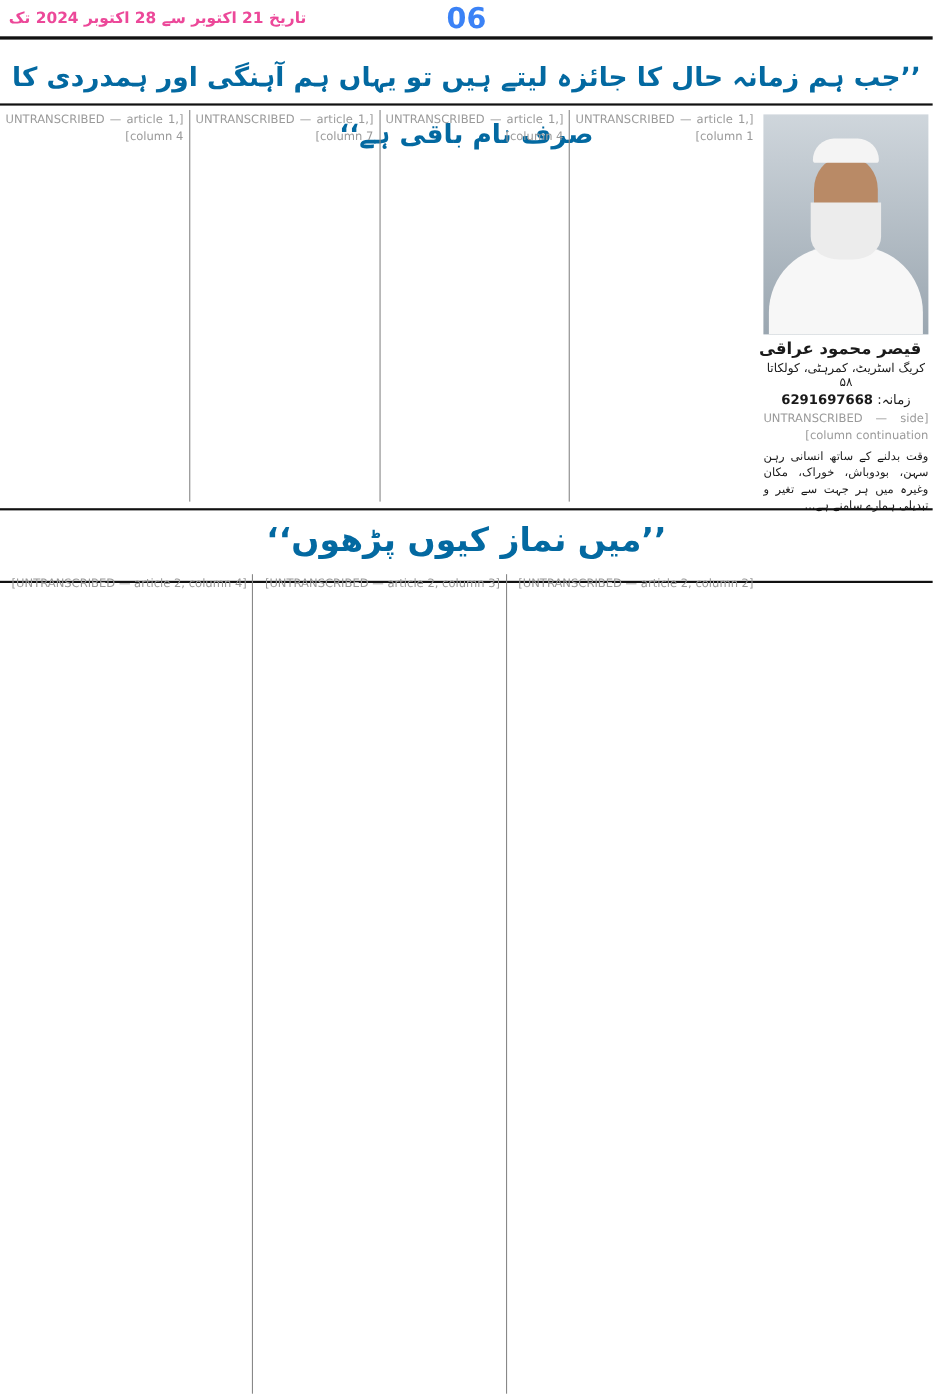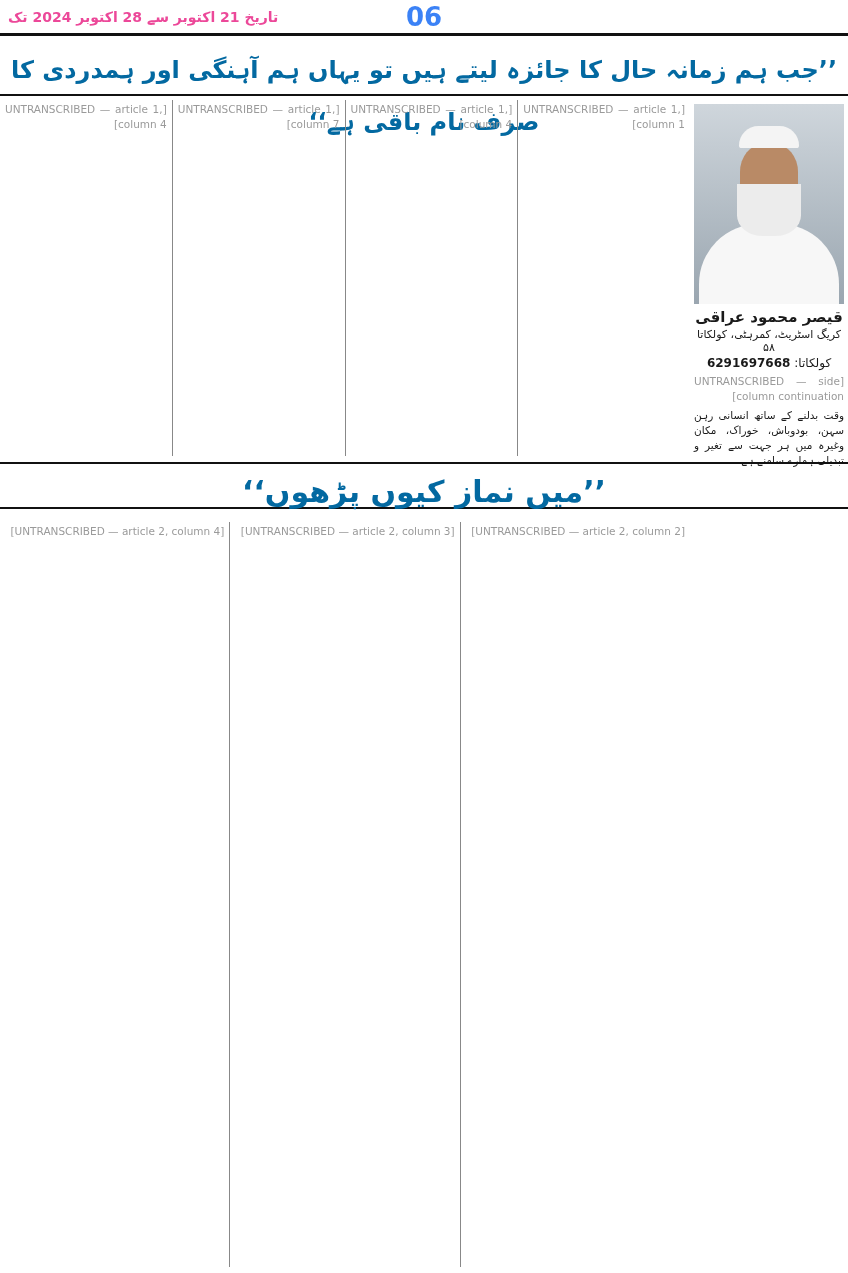--- a/index.html
+++ b/index.html
@@ -16,36 +16,36 @@
   .masthead .page-no { position: absolute; left: 50%; transform: translateX(-50%);
     font-family: "DejaVu Sans", sans-serif; font-size: 26px; font-weight: bold; color: #3b82f6; }
   .masthead .date { font-size: 14px; font-weight: bold; color: #ec4899; direction: rtl; }
 
   
   .headline { position: absolute; left: 0; width: 848px; text-align: center;
     direction: rtl; font-weight: bold; color: #0369a1;
     font-family: "DejaVu Sans", sans-serif; }
   .headline-1 { top: 44px; height: 52px; font-size: 24px; line-height: 52px;
     border-bottom: 2px solid #111; }
-  .headline-2 { top: 462px; height: 47px; font-size: 30px; line-height: 56px;
+  .headline-2 { top: 462px; height: 68px; font-size: 30px; line-height: 56px;
     border-top: 2px solid #111; border-bottom: 2px solid #111; }
 
   
   .side { position: absolute; right: 0; top: 100px; width: 158px; direction: rtl; }
   .author-photo { width: 150px; height: 200px; margin: 4px auto; position: relative;
     background: linear-gradient(#cfd6dc, #9aa6b0); overflow: hidden; }
   .author-photo .cap { position: absolute; left: 50%; top: 22px; transform: translateX(-50%);
     width: 60px; height: 22px; background: #f4f4f4; border-radius: 30px 30px 4px 4px; }
   .author-photo .face { position: absolute; left: 50%; top: 40px; transform: translateX(-50%);
     width: 58px; height: 70px; background: #b98a66; border-radius: 40%; }
   .author-photo .beard { position: absolute; left: 50%; top: 80px; transform: translateX(-50%);
     width: 64px; height: 52px; background: #ececec; border-radius: 0 0 40% 40%; }
   .author-photo .body { position: absolute; left: 50%; bottom: 0; transform: translateX(-50%);
     width: 140px; height: 80px; background: #f7f7f7; border-radius: 60px 60px 0 0; }
-  .author-name { text-align: center; font-size: 15px; font-weight: bold; margin-top: 4px; }
+  .author-name { text-align: left; font-size: 15px; font-weight: bold; margin-top: 4px; }
   .author-address { text-align: center; font-size: 11px; margin-top: 2px; }
   .author-phone { text-align: center; font-size: 12px; margin-top: 2px; }
   .author-phone .num { font-weight: bold; direction: ltr; unicode-bidi: embed; }
   .side-body { font-size: 10.5px; line-height: 15px; text-align: justify; padding: 4px 4px 0; }
 
   
   .cols { position: absolute; left: 0; direction: rtl; display: flex; gap: 0; }
   .cols-top { top: 100px; width: 690px; height: 356px; }
   .cols-bottom { top: 522px; width: 690px; height: 745px; }
   .col { flex: 1; padding: 2px 5px; font-size: 10.5px; line-height: 15px;
@@ -71,21 +71,21 @@
   <div class="side">
     <div class="author-photo">
       <div class="body"></div>
       <div class="face"></div>
       <div class="beard"></div>
       <div class="cap"></div>
     </div>
     <div class="author-name">قیصر محمود عراقی</div>
     <div class="author-address">کریگ اسٹریٹ، کمرہٹی، کولکاتا ۵۸</div>
     <div class="author-phone">
-      <span>کولکاتا:</span>
+      <span>زمانہ:</span>
       <span class="num">6291697668</span>
     </div>
     <div class="side-body placeholder">[UNTRANSCRIBED — side column continuation]</div>
     <div class="side-body">وقت بدلنے کے ساتھ انسانی رہن سہن، بودوباش، خوراک، مکان وغیرہ میں ہر جہت سے تغیر و تبدیلی ہمارے سامنے ہے...</div>
   </div>
 
   <div class="cols cols-top">
     <div class="col placeholder">[UNTRANSCRIBED — article 1, column 1]</div>
     <div class="col placeholder">[UNTRANSCRIBED — article 1, column 4]</div>
     <div class="col placeholder">[UNTRANSCRIBED — article 1, column 7]</div>

